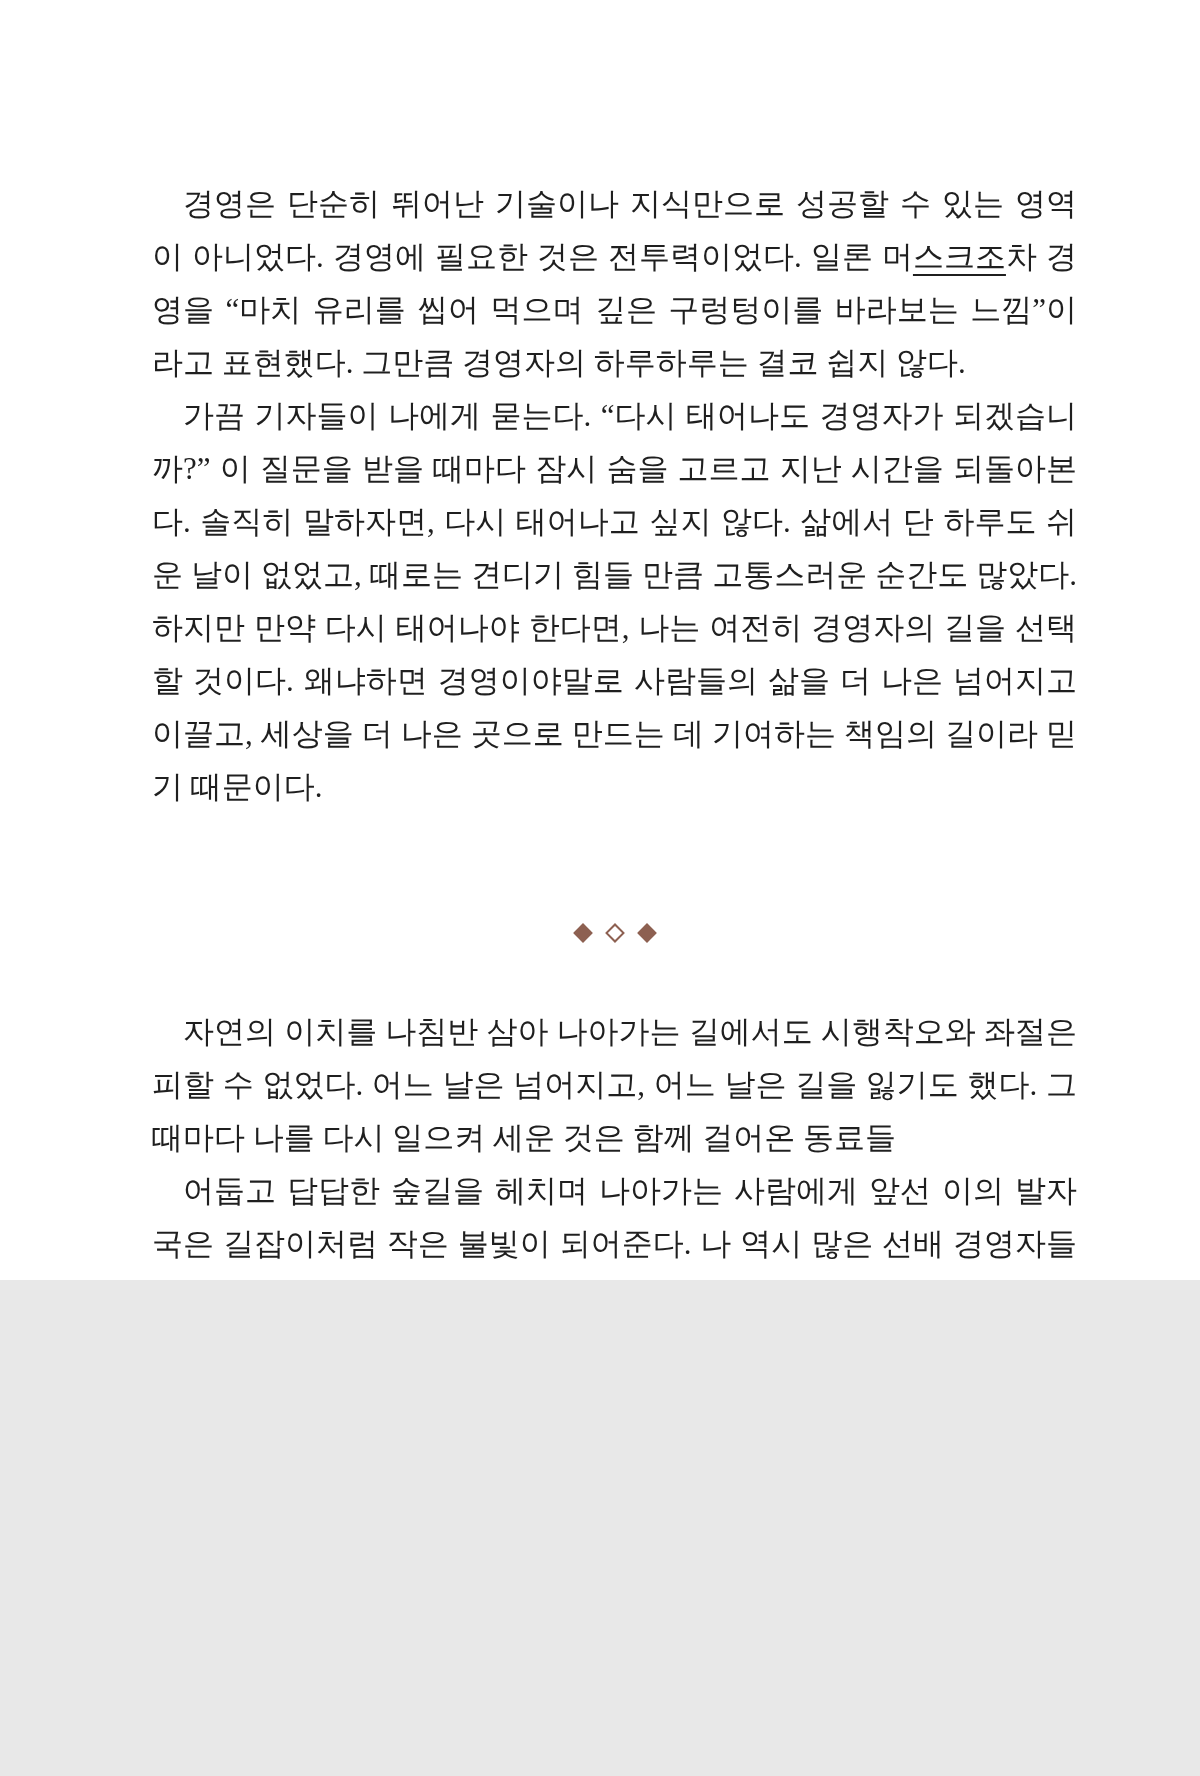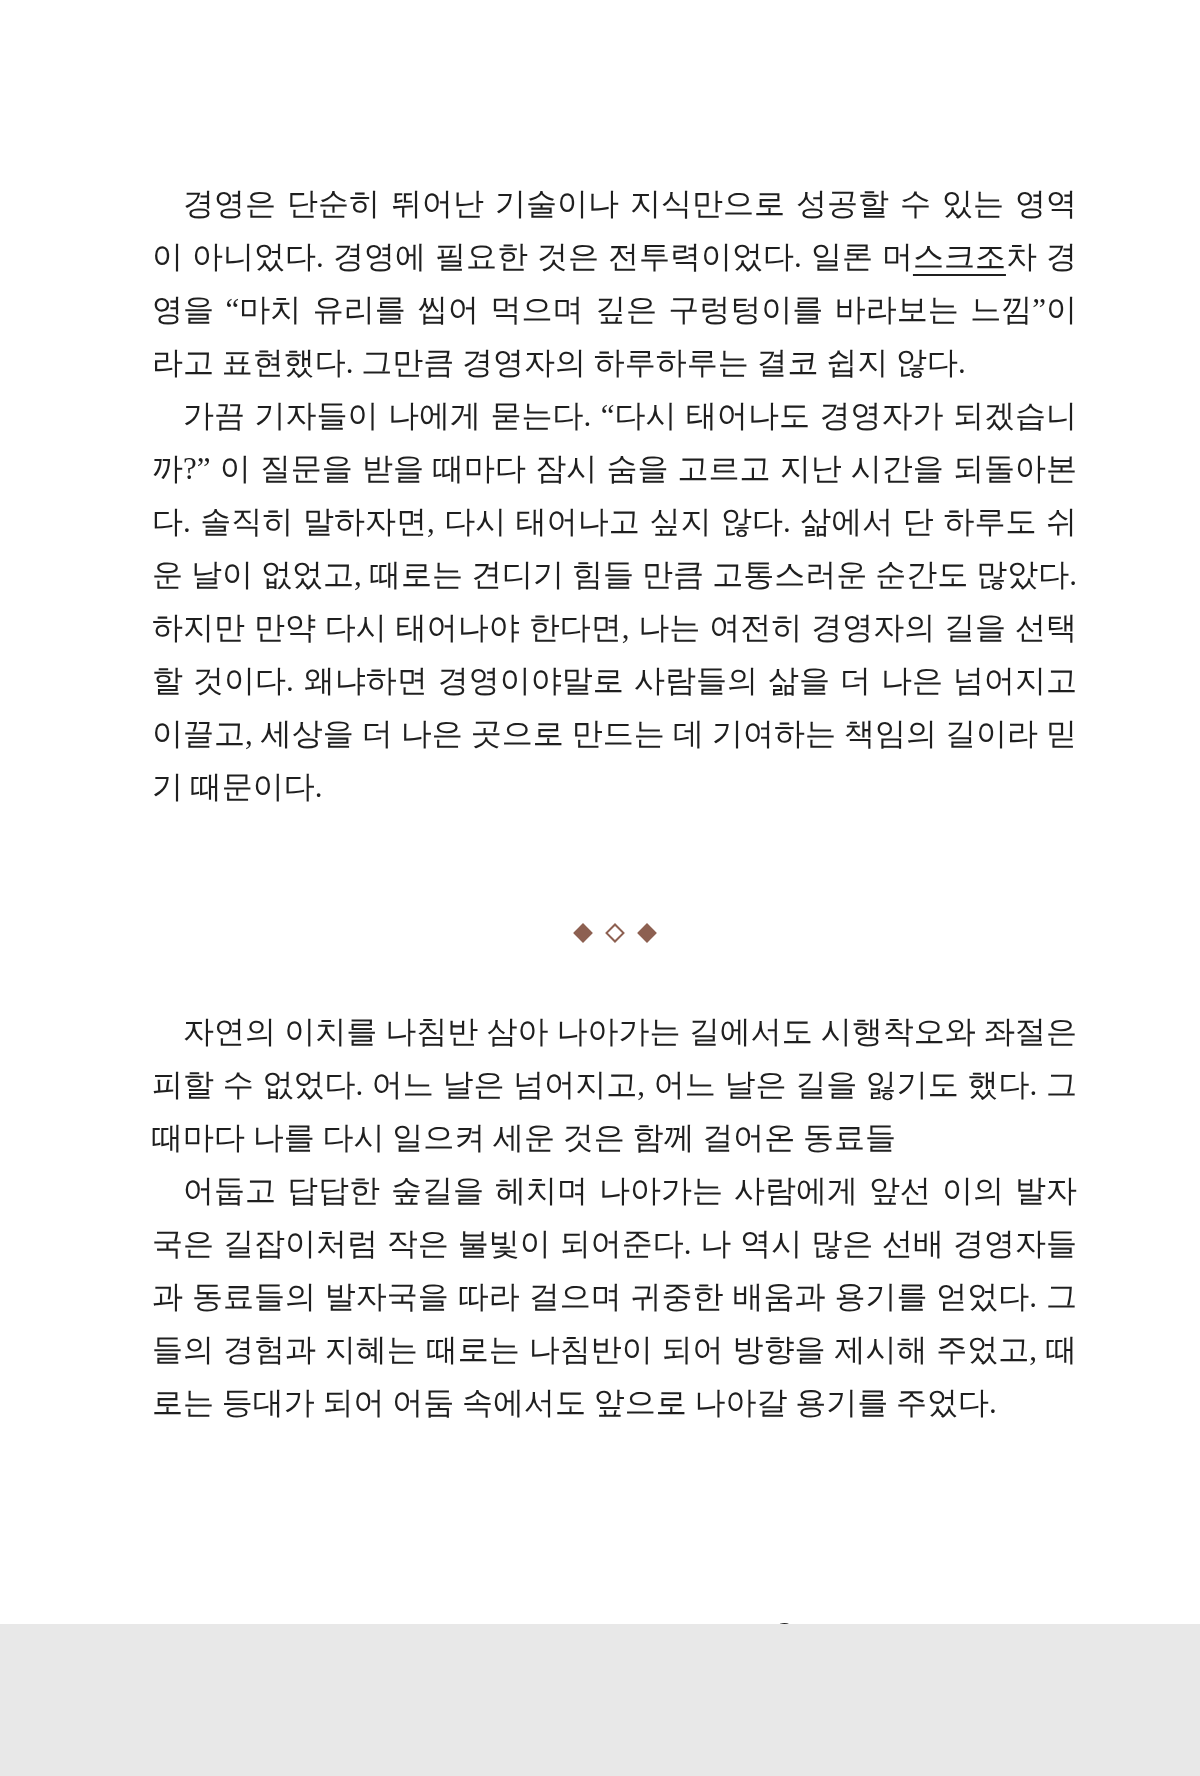--- a/index.html
+++ b/index.html
@@ -1,19 +1,19 @@
 <!DOCTYPE html>
 <html lang="ko" style="--bg: #ffffff; --text: #1f1f1f; --divider: #8d6051; --footer-title: #2e2e2e;"><head>
 <meta charset="utf-8">
 <style>
   html, body { margin: 0; padding: 0; background: #e8e8e8; }
   .page {
     position: relative;
     width: 1200px;
-    height: 1624px;
+    height: 1280px;
     margin: 0 auto;
     background: var(--bg, #ffffff);
     overflow: hidden;
     font-family: "Liberation Serif", "DejaVu Serif", serif;
   }
   .body-text {
     position: absolute;
     left: 152px;
     top: 177px;
     width: 925px;

